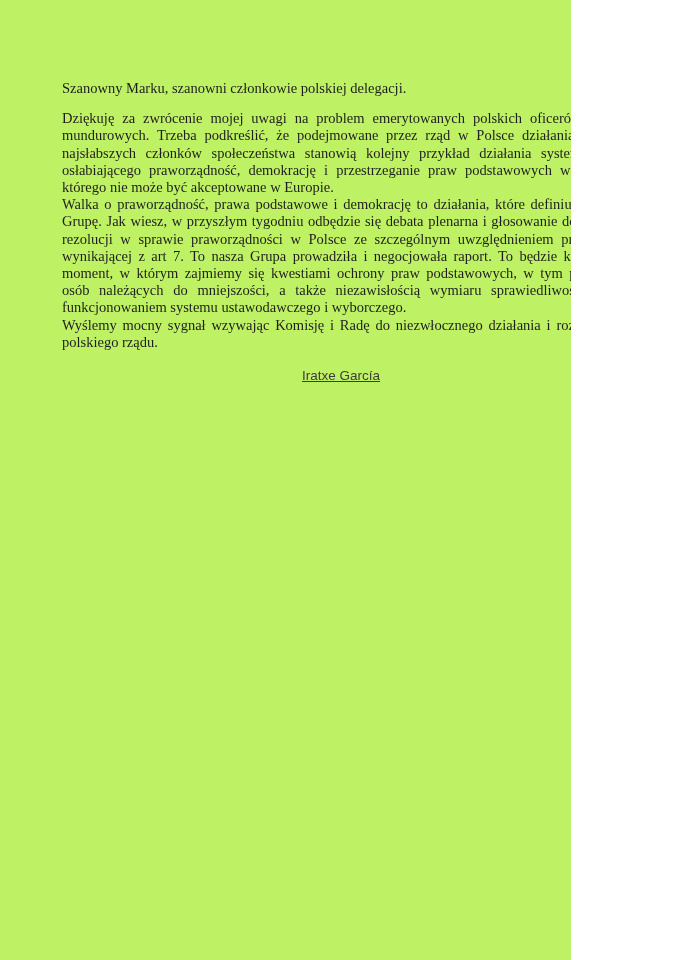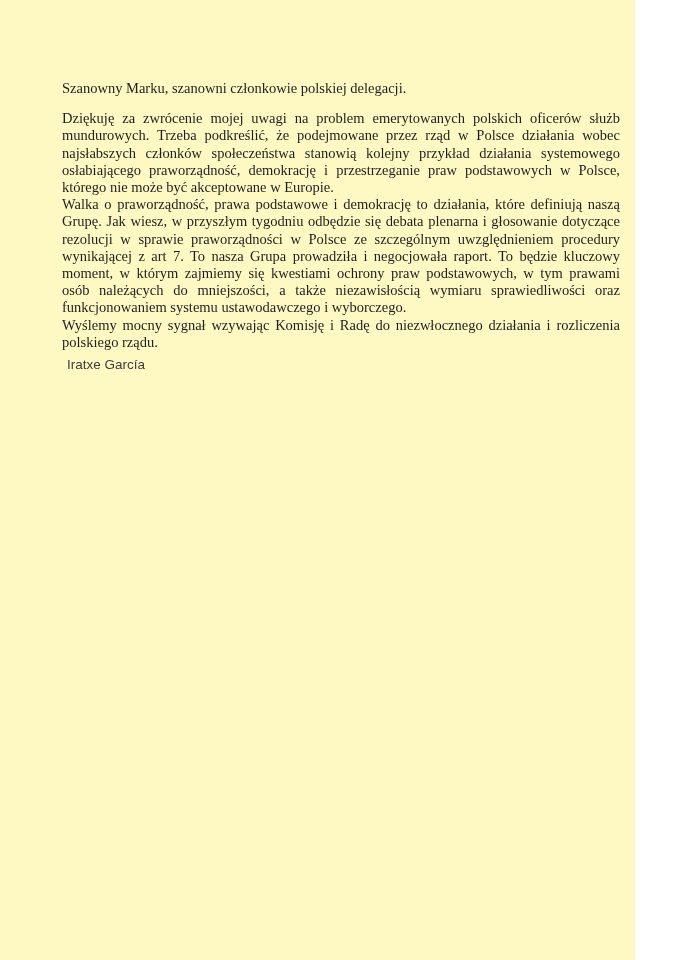--- a/index.html
+++ b/index.html
@@ -2,23 +2,23 @@
 <html><head>
 <meta charset="utf-8">
 <style>
   html, body {
     margin: 0;
     padding: 0;
     background: #ffffff;
   }
   .page {
     position: relative;
-    width: 635px;
+    width: 571px;
     height: 960px;
-    background: #fef9c3;
+    background: #bef264;
     overflow: hidden;
     font-family: "Liberation Serif", serif;
     color: #1e1e1e;
   }
   .content {
     position: absolute;
     left: 62px;
     top: 80px;
     width: 558px;
     font-size: 14.5px;
@@ -31,26 +31,27 @@
   .paragraph {
     margin: 0;
     text-align: justify;
     text-justify: inter-word;
   }
   .closing {
     margin: 10px 0 0 0;
     text-align: left;
   }
   .signature {
-    margin: 5px;
+    margin: 16px;
     font-family: "Liberation Sans", sans-serif;
     font-size: 13.5px;
     line-height: 18px;
     color: #3c3c3c;
-    text-align: left;
+    text-align: center;
+    text-decoration: underline;
   }
 </style>
 </head>
 <body>
 
 <div class="page">
   <div class="content">
     <p class="greeting">Szanowny Marku, szanowni członkowie polskiej delegacji.</p>
     <p class="paragraph">Dziękuję za zwrócenie mojej uwagi na problem emerytowanych polskich oficerów służb mundurowych. Trzeba podkreślić, że podejmowane przez rząd w Polsce działania wobec najsłabszych członków społeczeństwa stanowią kolejny przykład działania systemowego osłabiającego praworządność, demokrację i przestrzeganie praw podstawowych w Polsce, którego nie może być akceptowane w Europie.</p>
     <p class="paragraph">Walka o praworządność, prawa podstawowe i demokrację to działania, które definiują naszą Grupę. Jak wiesz, w przyszłym tygodniu odbędzie się debata plenarna i głosowanie dotyczące rezolucji w sprawie praworządności w Polsce ze szczególnym uwzględnieniem procedury wynikającej z art 7. To nasza Grupa prowadziła i negocjowała raport. To będzie kluczowy moment, w którym zajmiemy się kwestiami ochrony praw podstawowych, w tym prawami osób należących do mniejszości, a także niezawisłością wymiaru sprawiedliwości oraz funkcjonowaniem systemu ustawodawczego i wyborczego.</p>

